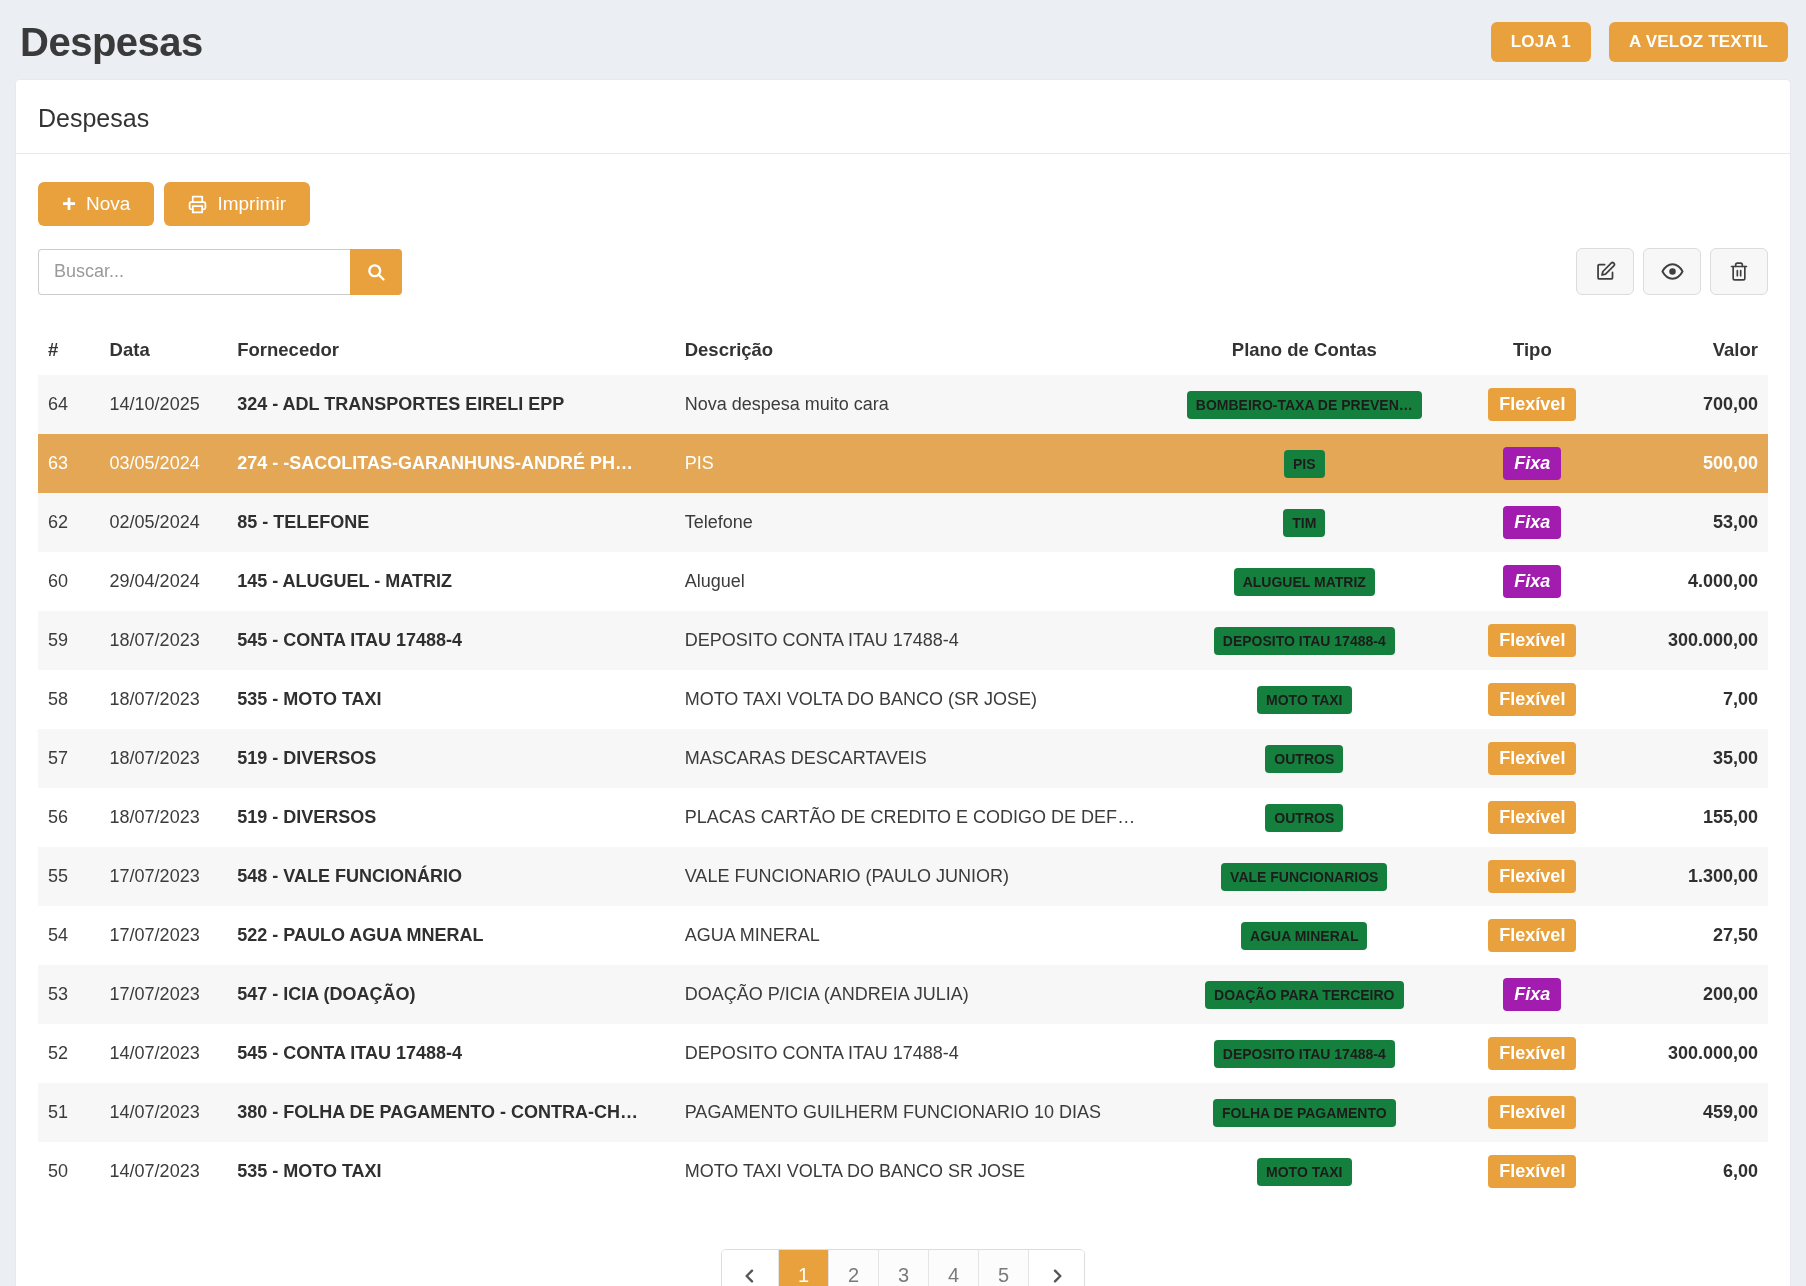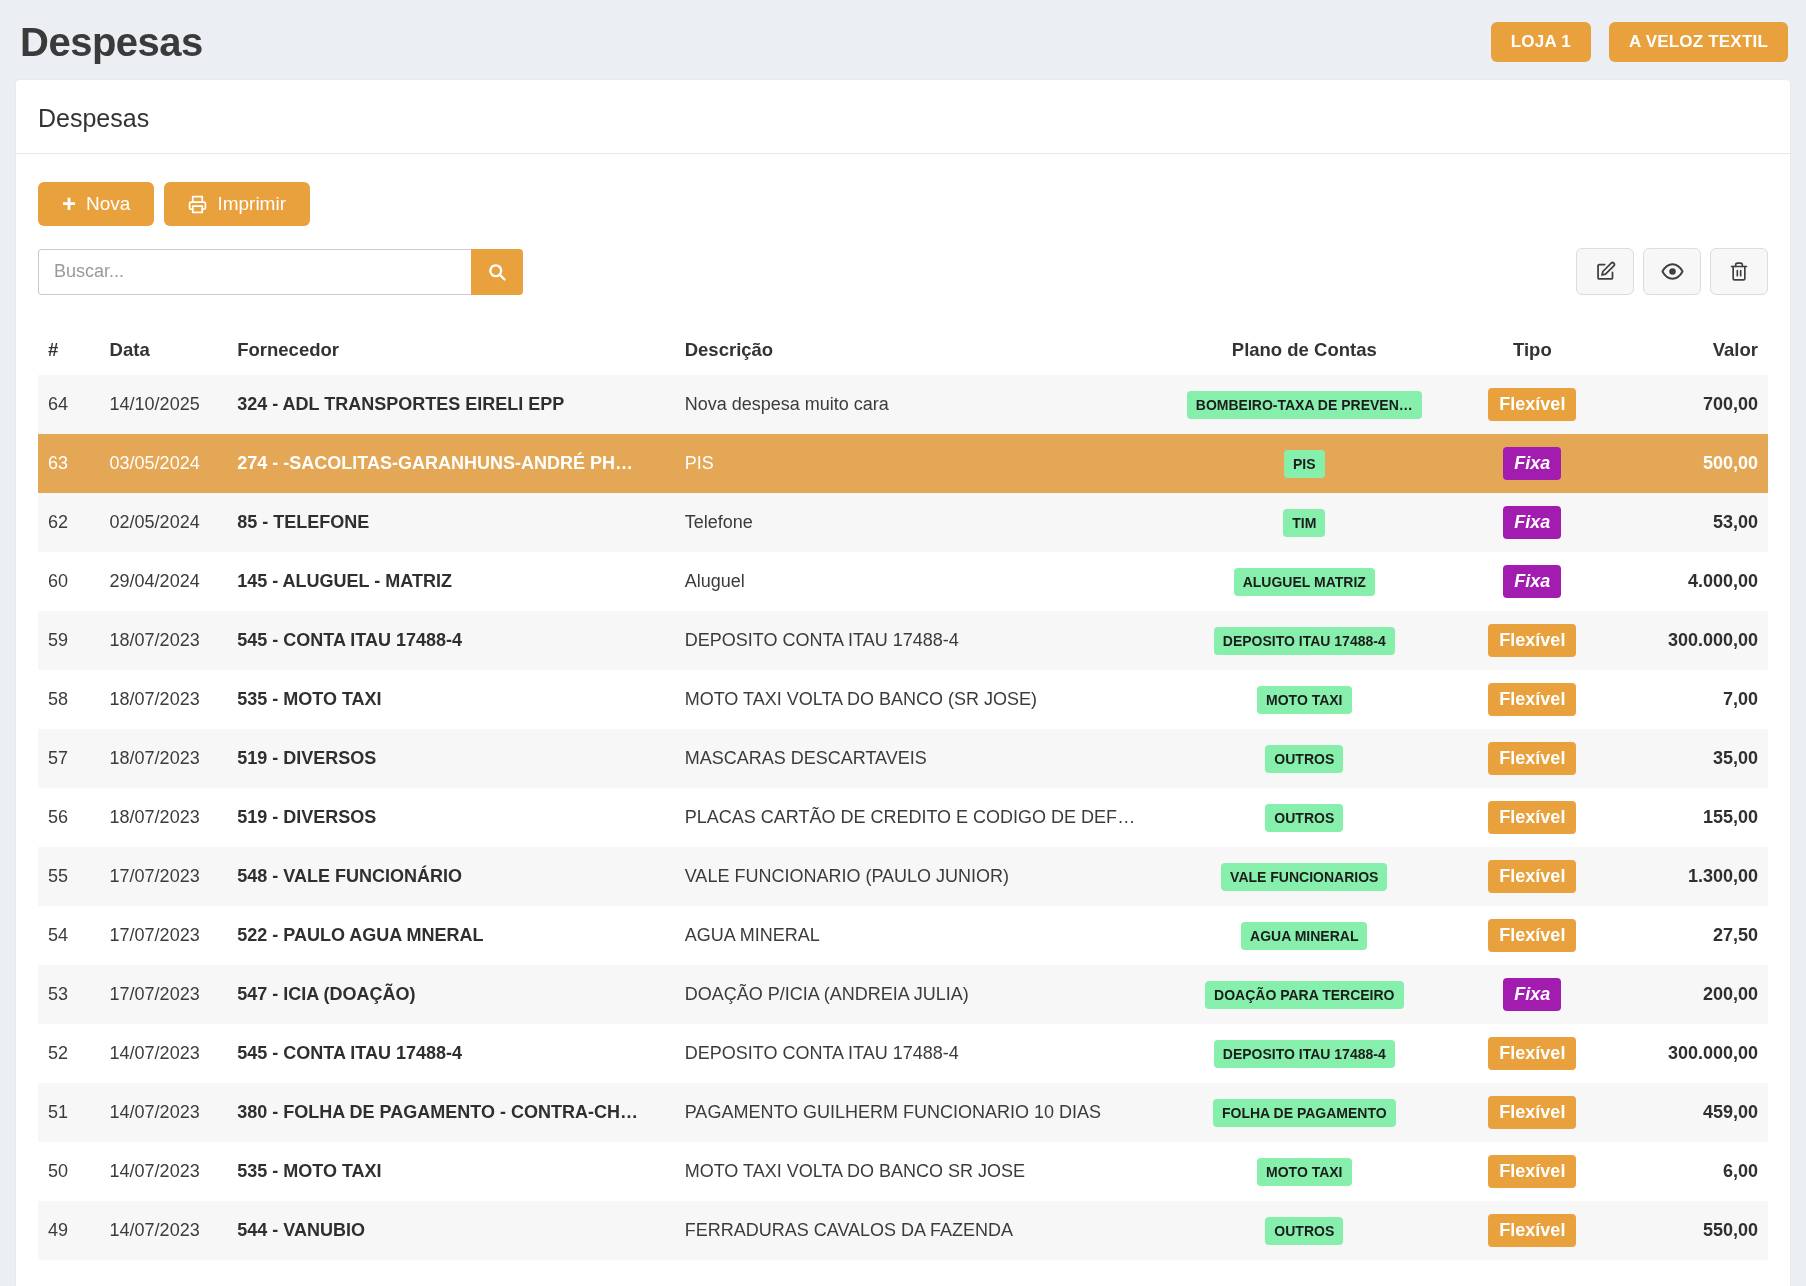--- a/index.html
+++ b/index.html
@@ -40,21 +40,21 @@
   .toolbar { display:flex; gap:10px; margin:8px 0 22px 0; }
   .tb-btn {
     display:inline-flex; align-items:center; gap:10px;
     background:#e8a13c; color:#fff; border:none; border-radius:6px;
     font-family:inherit; font-size:19px; padding:10px 24px; cursor:pointer;
   }
   .tb-btn .plus { font-size:24px; font-weight:700; line-height:1; }
 
   
   .search-row { display:flex; justify-content:space-between; align-items:center; margin-bottom:30px; }
-  .search-group { display:flex; width:485px; }
+  .search-group { display:flex; width:364px; }
   .search-input {
     flex:1; height:46px; border:1px solid #ccc; border-right:none;
     border-radius:4px 0 0 4px; padding:0 15px; font-size:18px; color:#333;
     font-family:inherit; outline:none;
   }
   .search-input::placeholder { color:#9a9a9a; }
   .search-btn {
     width:52px; height:46px; background:#e8a13c; border:none;
     border-radius:0 4px 4px 0; display:flex; align-items:center; justify-content:center; cursor:pointer;
   }
@@ -76,21 +76,21 @@
   .th-date,.td-date { width:128px; }
   .th-sup, .td-supplier { width:448px; max-width:448px; overflow:hidden; text-overflow:ellipsis; }
   .td-supplier { font-weight:700; color:#2f2f2f; }
   .th-desc,.td-desc { max-width:480px; overflow:hidden; text-overflow:ellipsis; }
   .th-plan,.td-plan { width:300px; text-align:center; }
   .th-type,.td-type { width:158px; text-align:center; }
   .th-value,.td-value { width:158px; text-align:right; }
   .td-value { font-weight:700; color:#2f2f2f; }
 
   .plan-badge {
-    display:inline-block; background:#86efac; color:#1c1c1c;
+    display:inline-block; background:#15803d; color:#1c1c1c;
     font-weight:700; font-size:14px; padding:6px 9px; border-radius:4px;
     max-width:260px; overflow:hidden; text-overflow:ellipsis; white-space:nowrap; vertical-align:middle;
   }
   .type-badge {
     display:inline-block; color:#fff; font-weight:700; font-size:18px;
     padding:6px 11px; border-radius:4px; vertical-align:middle;
   }
   .type-badge.flexivel { background:#e8a13c; }
   .type-badge.fixa     { background:#a21caf;font-style:italic; }
 
@@ -390,33 +390,20 @@
     <td class="td-desc">MOTO TAXI VOLTA DO BANCO SR JOSE</td>
     <td class="td-plan">
       <span class="plan-badge">MOTO TAXI</span>
     </td>
     <td class="td-type">
       <span class="type-badge flexivel">Flexível</span>
     </td>
     <td class="td-value">6,00</td>
   </tr>
 
-  <tr>
-    <td class="td-id">49</td>
-    <td class="td-date">14/07/2023</td>
-    <td class="td-supplier">544 - VANUBIO</td>
-    <td class="td-desc">FERRADURAS CAVALOS DA FAZENDA</td>
-    <td class="td-plan">
-      <span class="plan-badge">OUTROS</span>
-    </td>
-    <td class="td-type">
-      <span class="type-badge flexivel">Flexível</span>
-    </td>
-    <td class="td-value">550,00</td>
-  </tr>
 </tbody>
     </table>
 
     <div class="pagination-wrap">
       <div class="pagination">
         <button class="arrow-btn">
           <span>
             <svg width="16" height="16" viewBox="0 0 24 24" fill="none" stroke="#555" stroke-width="3.6" stroke-linecap="round" stroke-linejoin="round">
               <polyline points="15 4 7 12 15 20"></polyline>
             </svg>

